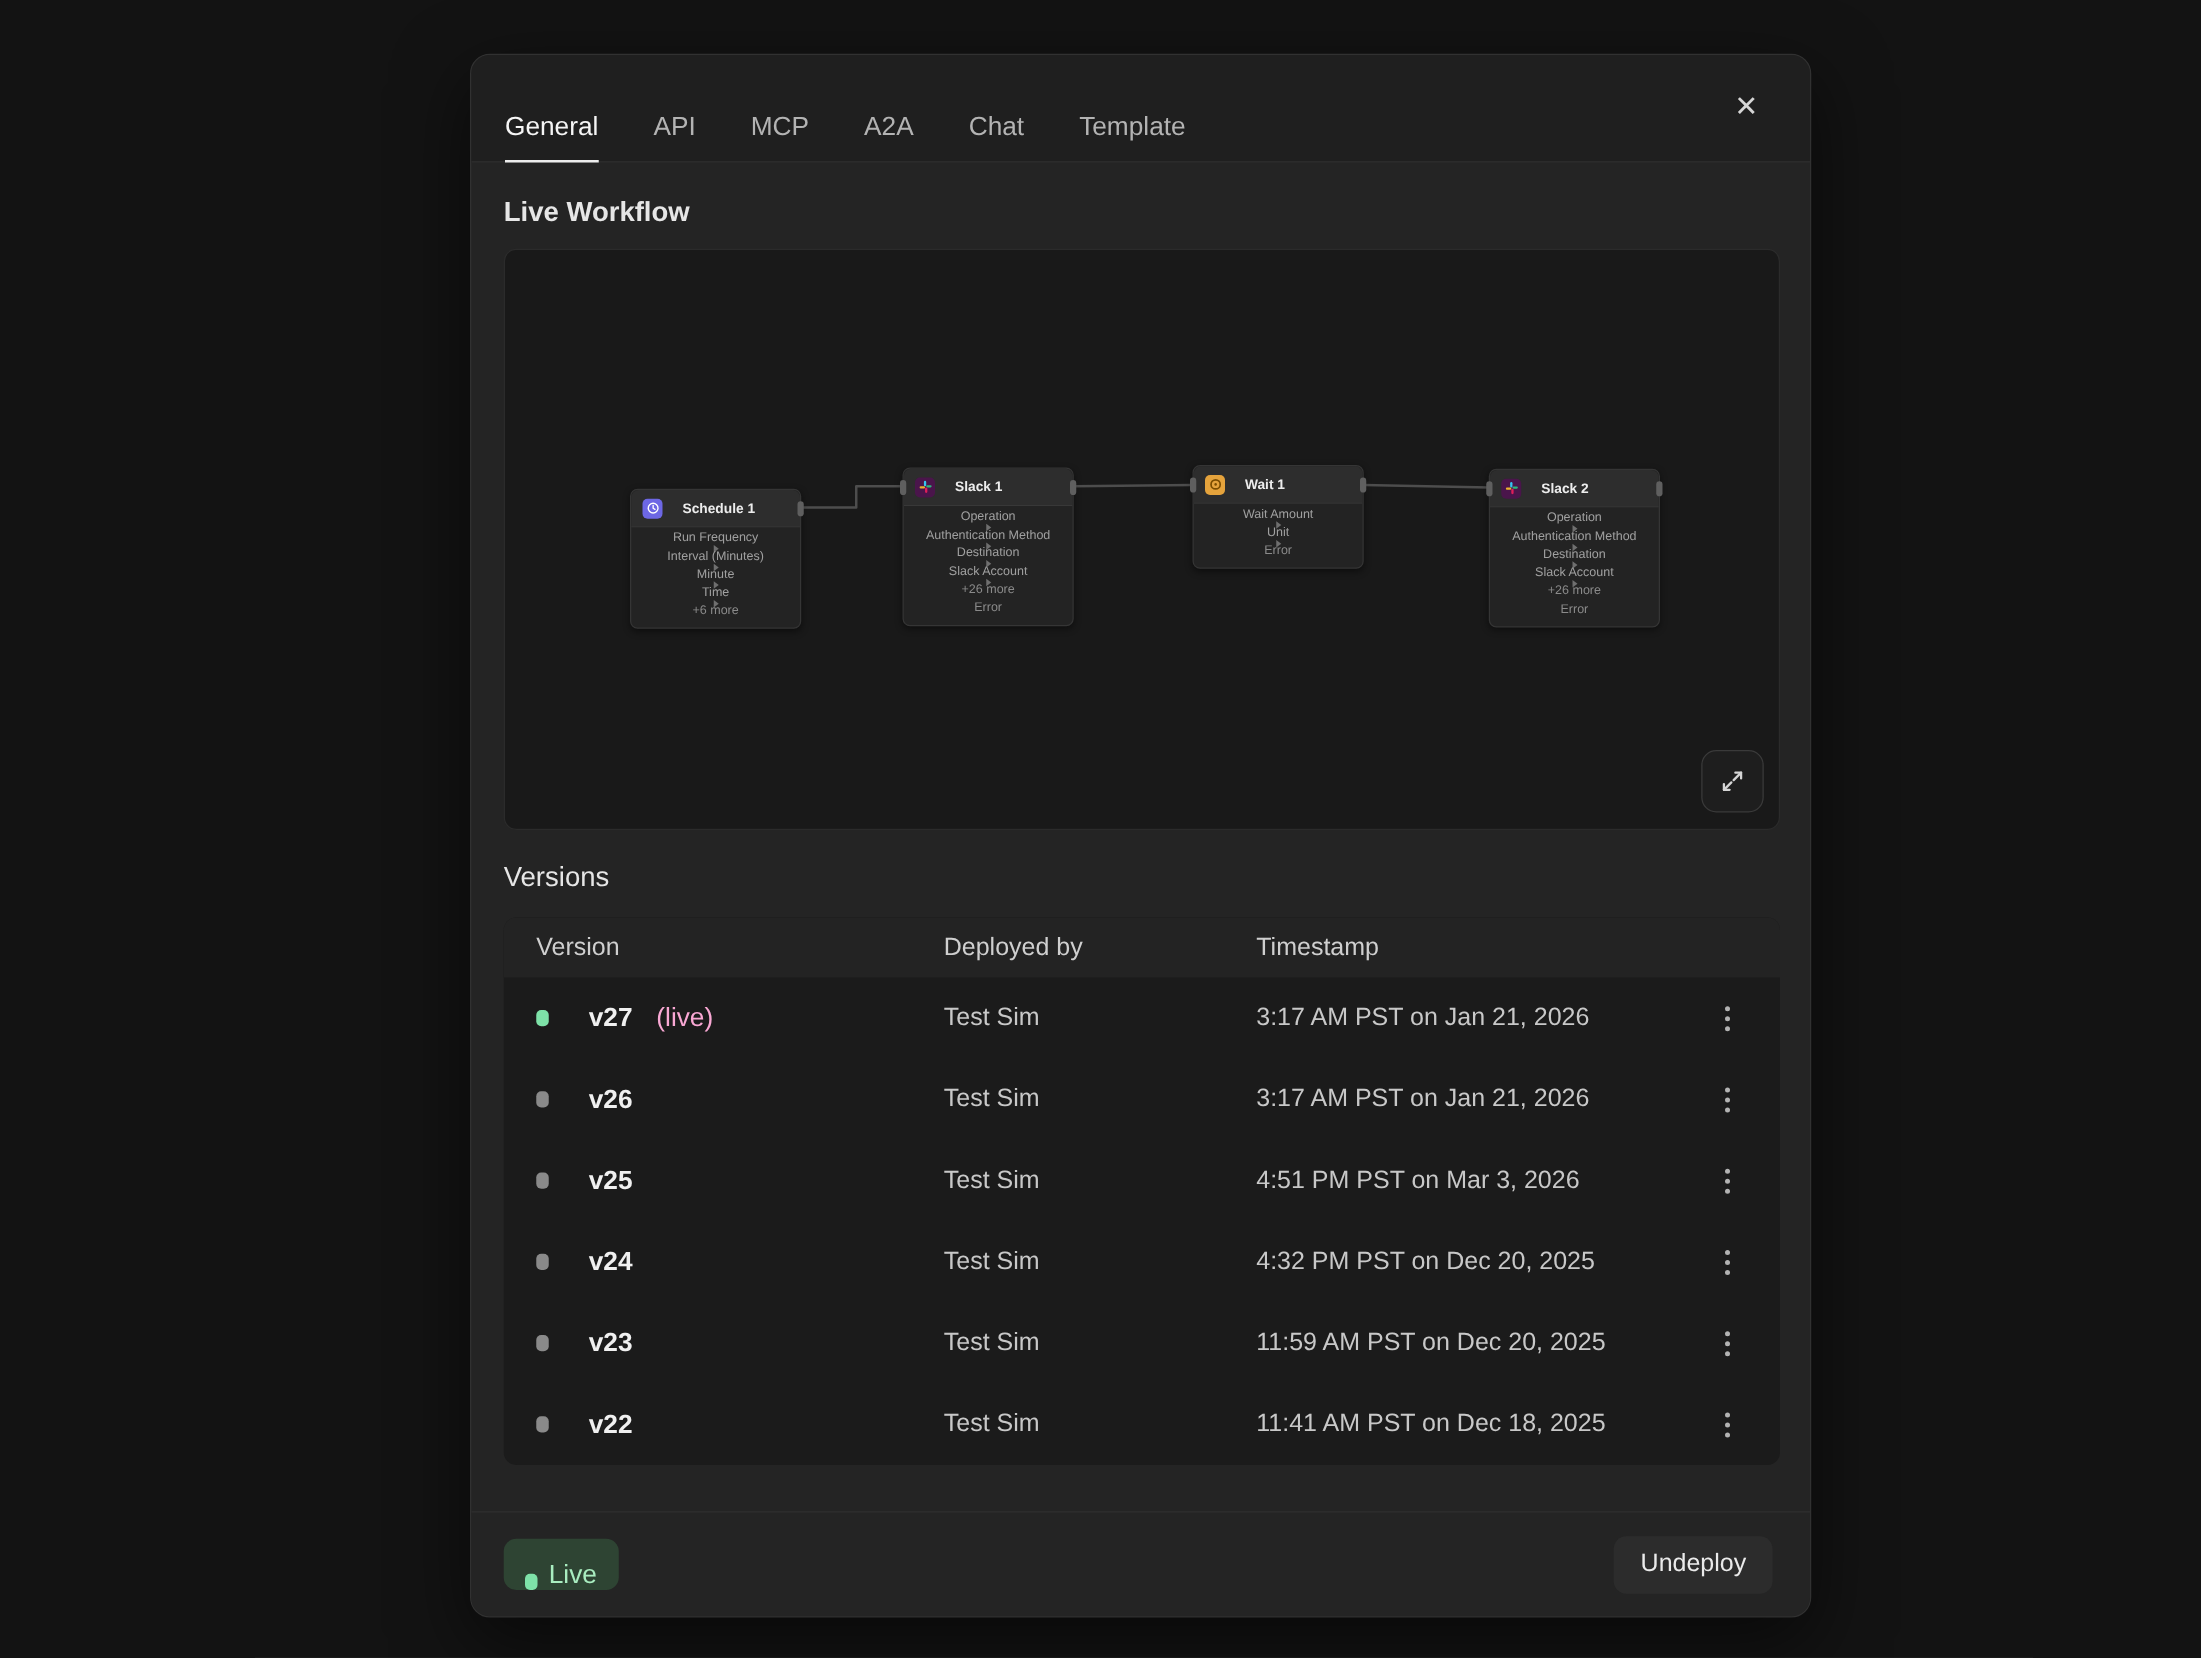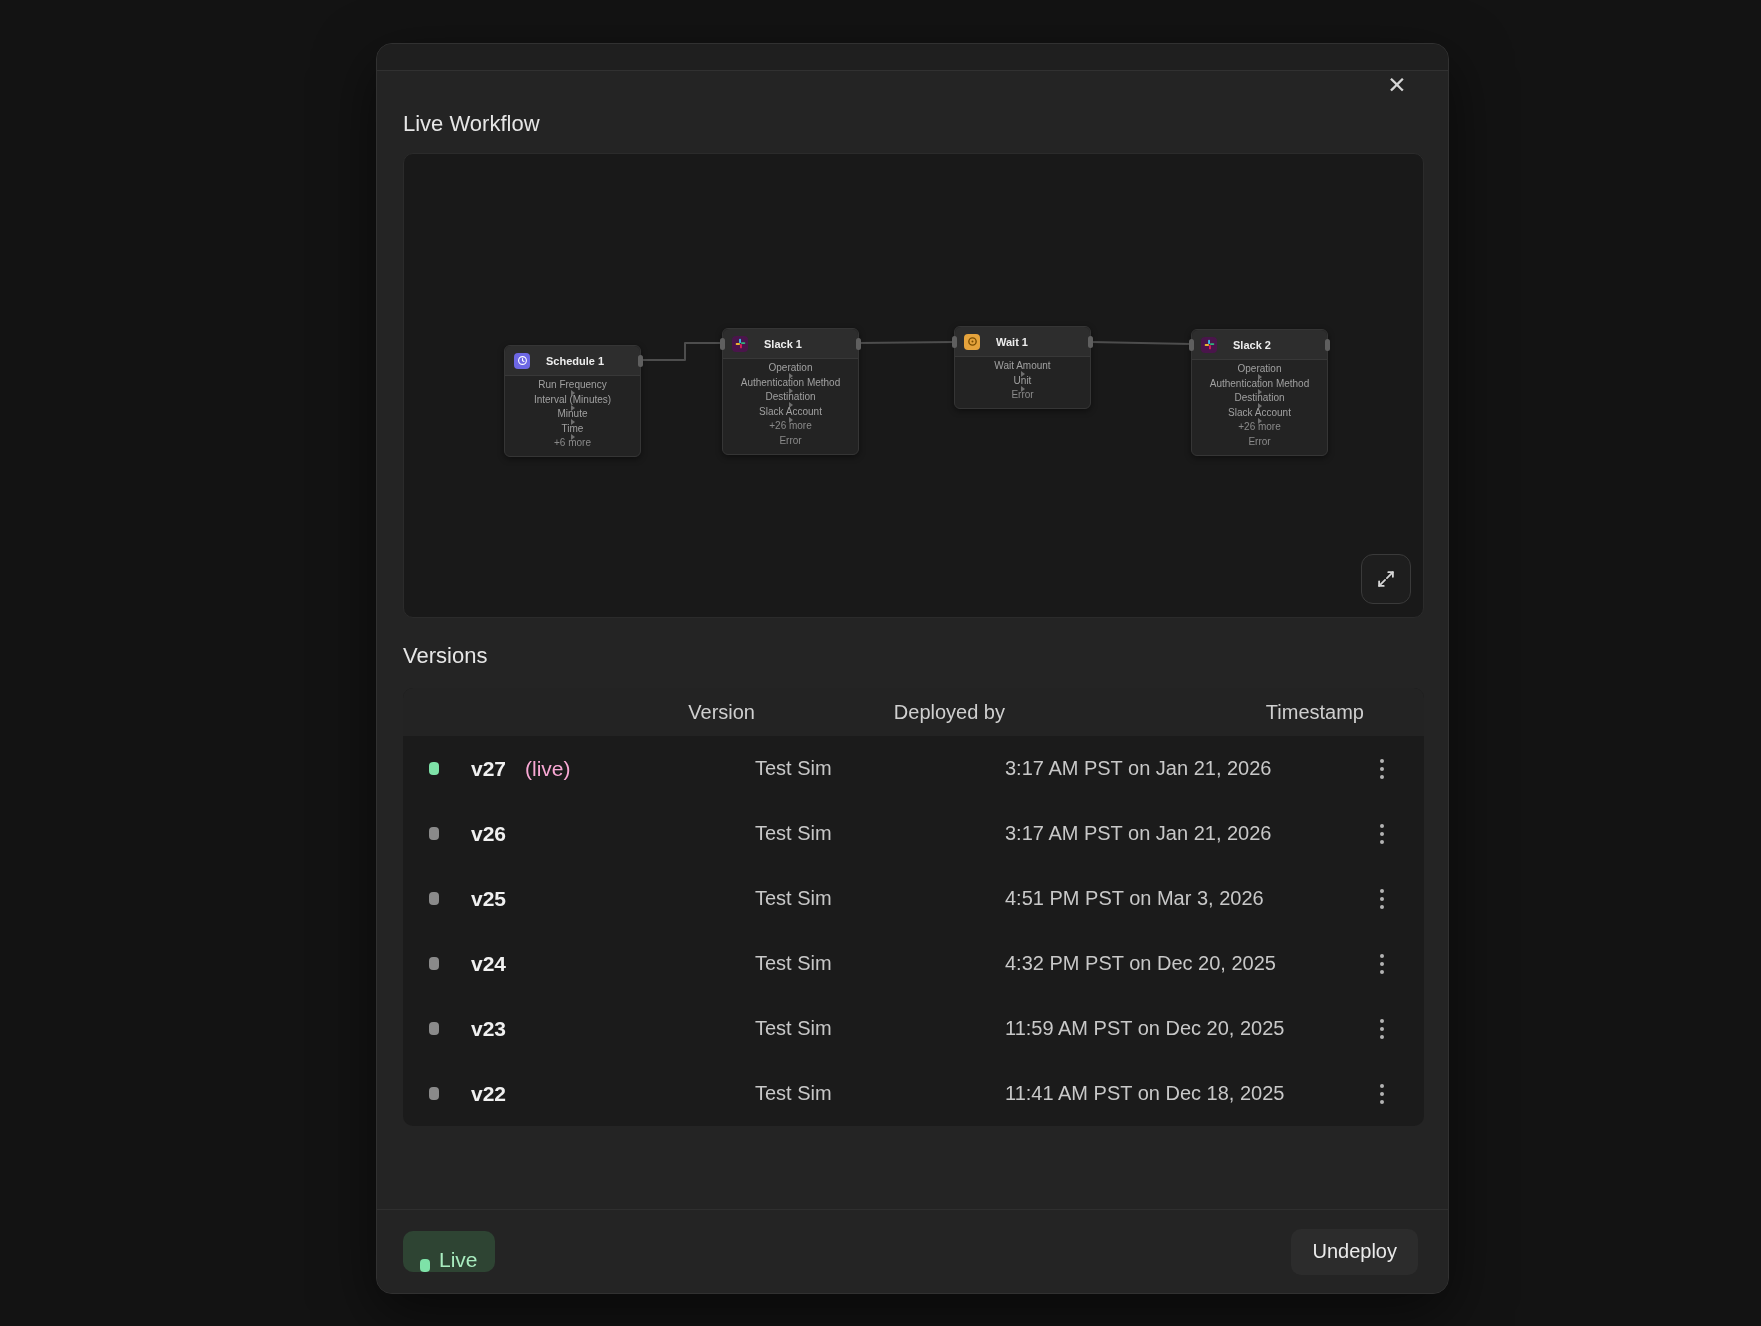--- a/index.html
+++ b/index.html
@@ -40,21 +40,21 @@
   .tabs { display:flex; column-gap:44px; margin-top:20px; }
   .tab {
     font-size:21px; color:#b3b3b3; padding-bottom:14px;
     border-bottom:2px solid transparent; cursor:pointer;
     margin-bottom:-1px;
   }
   .tab.active { color:#f5f5f5; border-bottom-color:#ededed; }
   
   .modal-body { flex:1 1 auto; padding:0 26px; overflow:hidden; }
   .section-heading { font-size:22px; font-weight:500; color:#e6e6e6; }
-  .heading-workflow { margin-top:40px; }
+  .heading-workflow { margin-top:27px;font-weight:bold; }
   .heading-versions { margin-top:25px; }
   
   .canvas {
     position:relative; margin-top:16px;
     width:1021px; height:465px;
     background:#191919;
     border:1px solid #2b2b2b;
     border-radius:10px;
     overflow:hidden;
   }
@@ -103,21 +103,21 @@
   }
   
   .table {
     margin-top:19px; width:1021px; height:438px;
     background:#1b1b1b; border-radius:10px; overflow:hidden;
   }
   .thead {
     height:48px; background:#232323;
     display:grid; grid-template-columns:326px 250px 1fr 60px;
     align-items:center; padding:0 0 0 26px;
-    font-size:20px; color:#cfcfcf;text-align:right;
+    font-size:20px; color:#cfcfcf;
   }
   .trow {
     height:65px;
     display:grid; grid-template-columns:42px 284px 250px 1fr 60px;
     align-items:center; padding:0 0 0 26px;
     cursor:pointer;
   }
   .status-dot { width:10px; height:13px; border-radius:4px; background:#8a8a8a; }
   .version-label { font-size:21px; font-weight:600; color:#f0f0f0; }
   .live-suffix { font-size:21px; font-weight:400; color:#f9a8d4; margin-left:19px; }
@@ -149,20 +149,28 @@
 </style>
 </head>
 <body>
 
 <div class="modal">
 
   <div class="modal-header">
     <button class="close-btn">
       <span>✕</span>
     </button>
+    <div class="tabs">
+      <div class="tab active">General</div>
+      <div class="tab">API</div>
+      <div class="tab">MCP</div>
+      <div class="tab">A2A</div>
+      <div class="tab">Chat</div>
+      <div class="tab">Template</div>
+    </div>
   </div>
 
   <div class="modal-body">
 
     <div class="section-heading heading-workflow">Live Workflow</div>
 
     <div class="canvas">
       <svg class="edges" width="1021" height="465" viewBox="0 0 1021 465">
         <polyline points="237,206 281,206 281,189 318,189" fill="none" stroke="#4d4d4d" stroke-width="2" stroke-linejoin="round"></polyline>
         <line x1="455" y1="189" x2="550" y2="188" stroke="#4d4d4d" stroke-width="2"></line>

